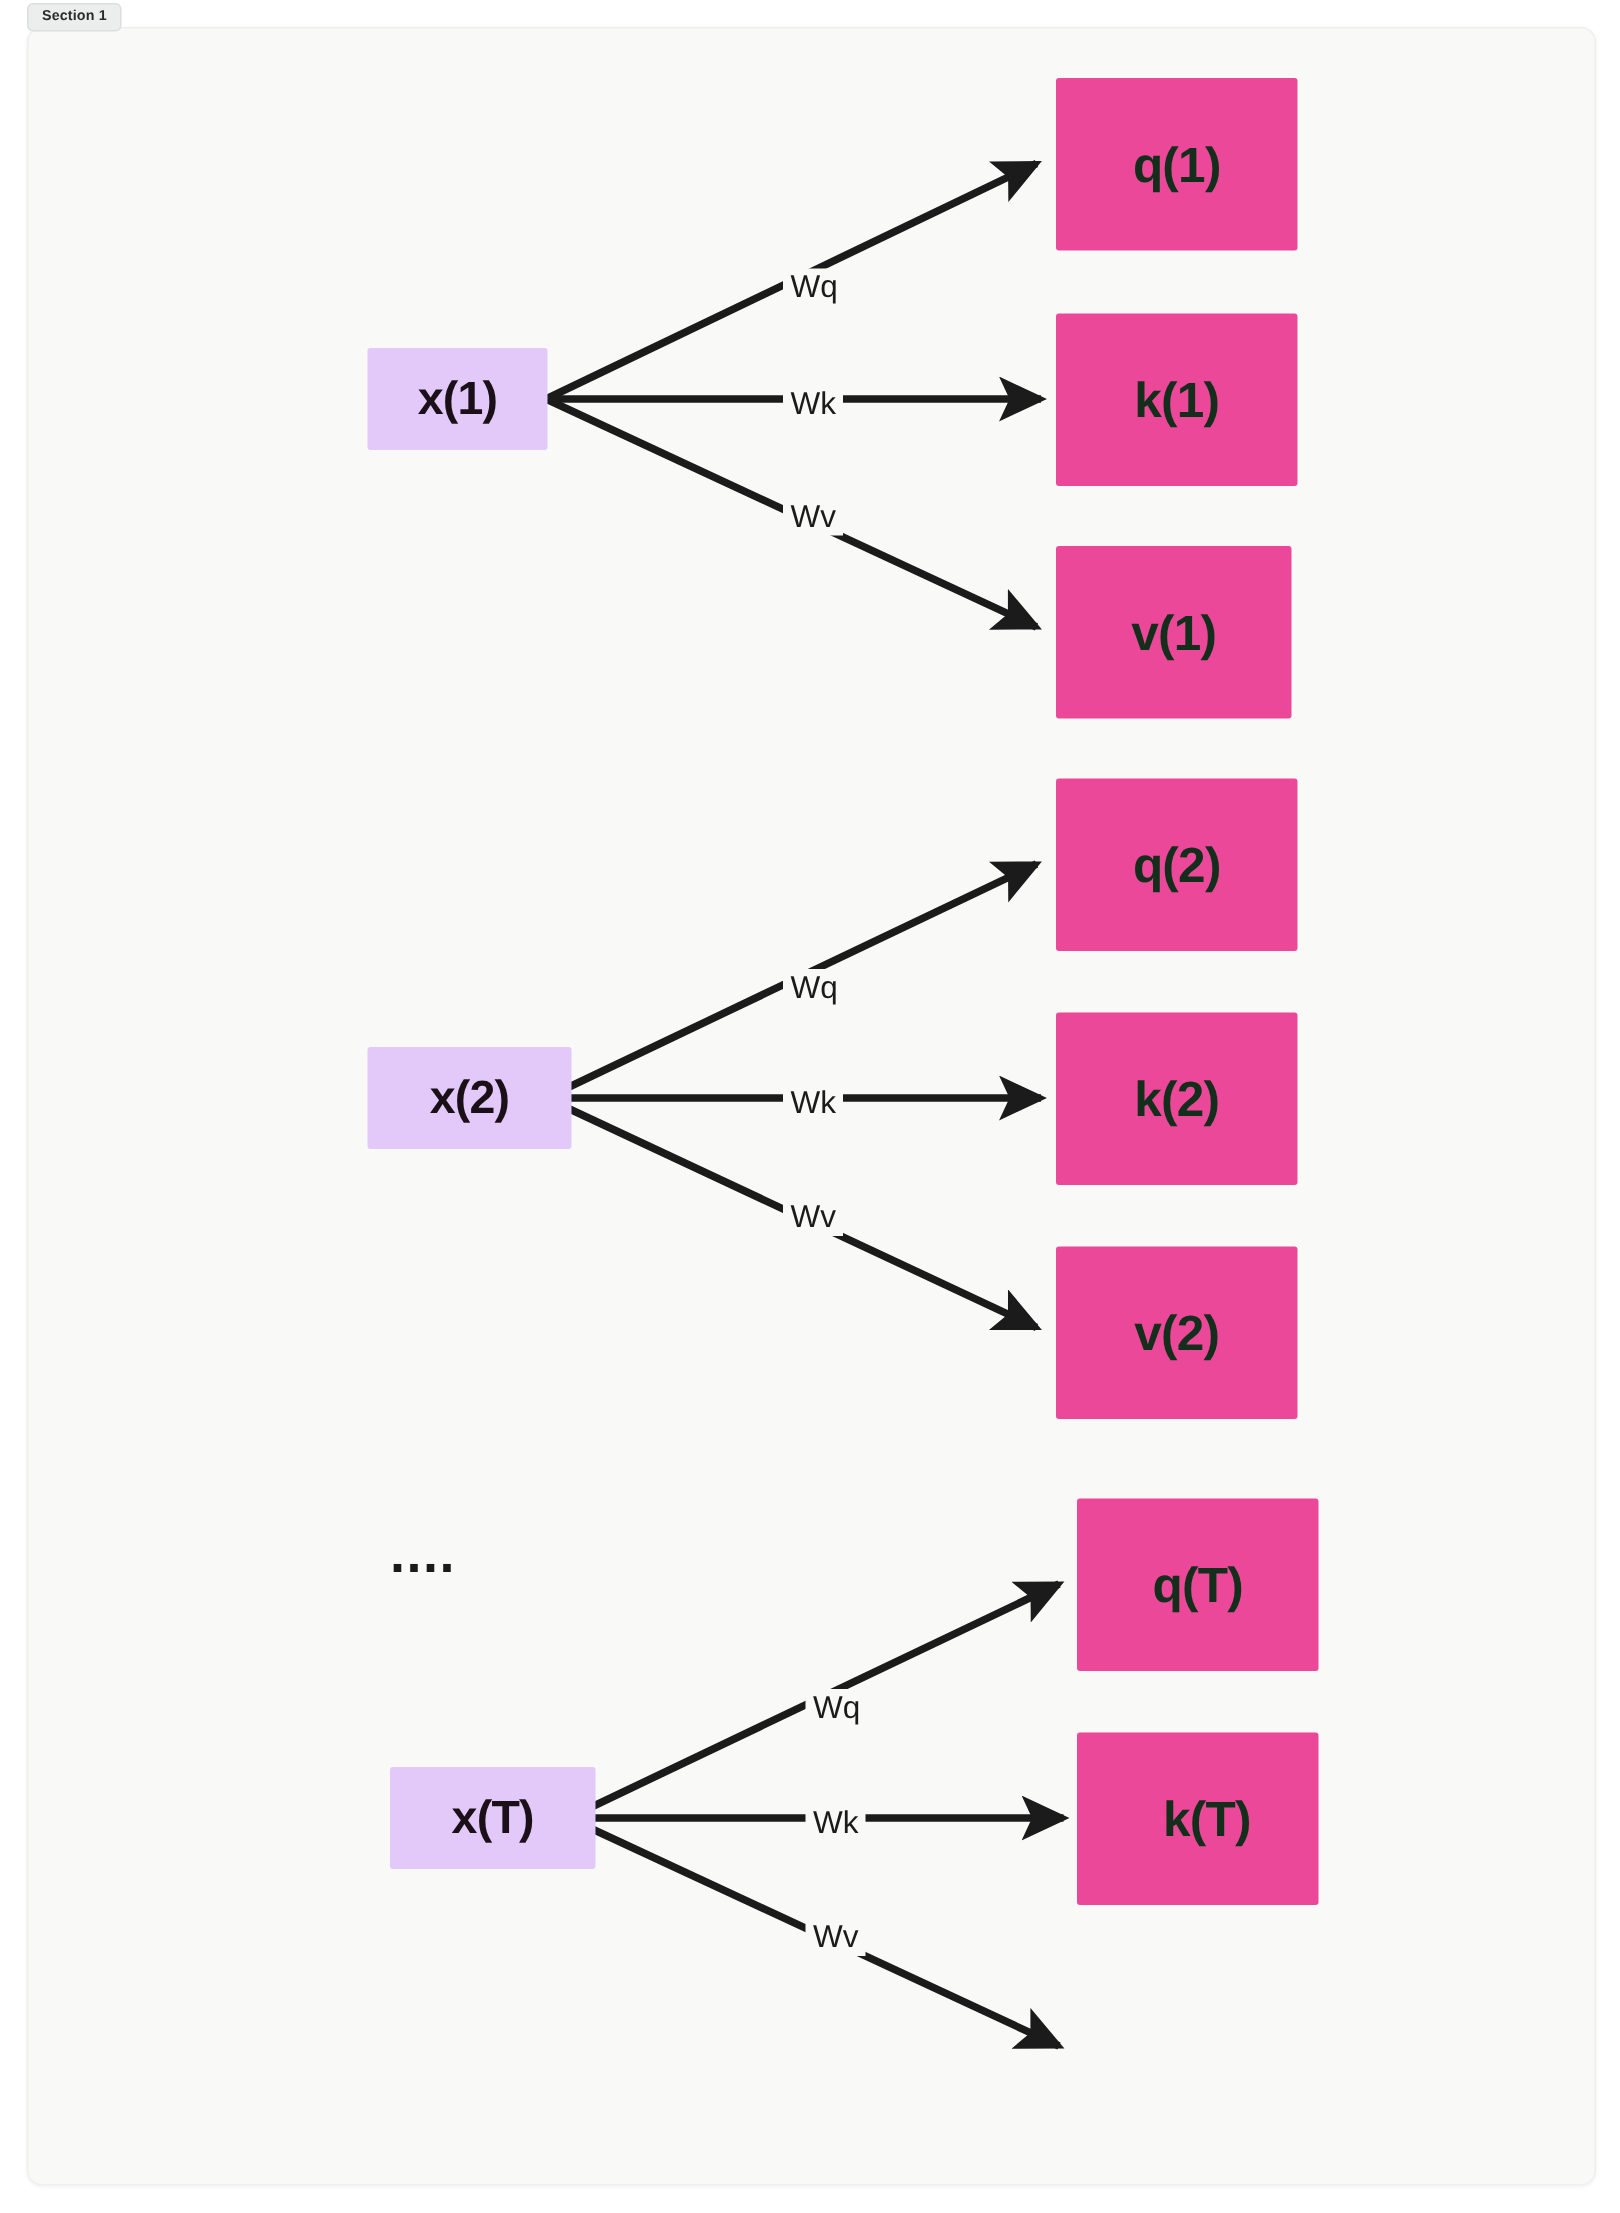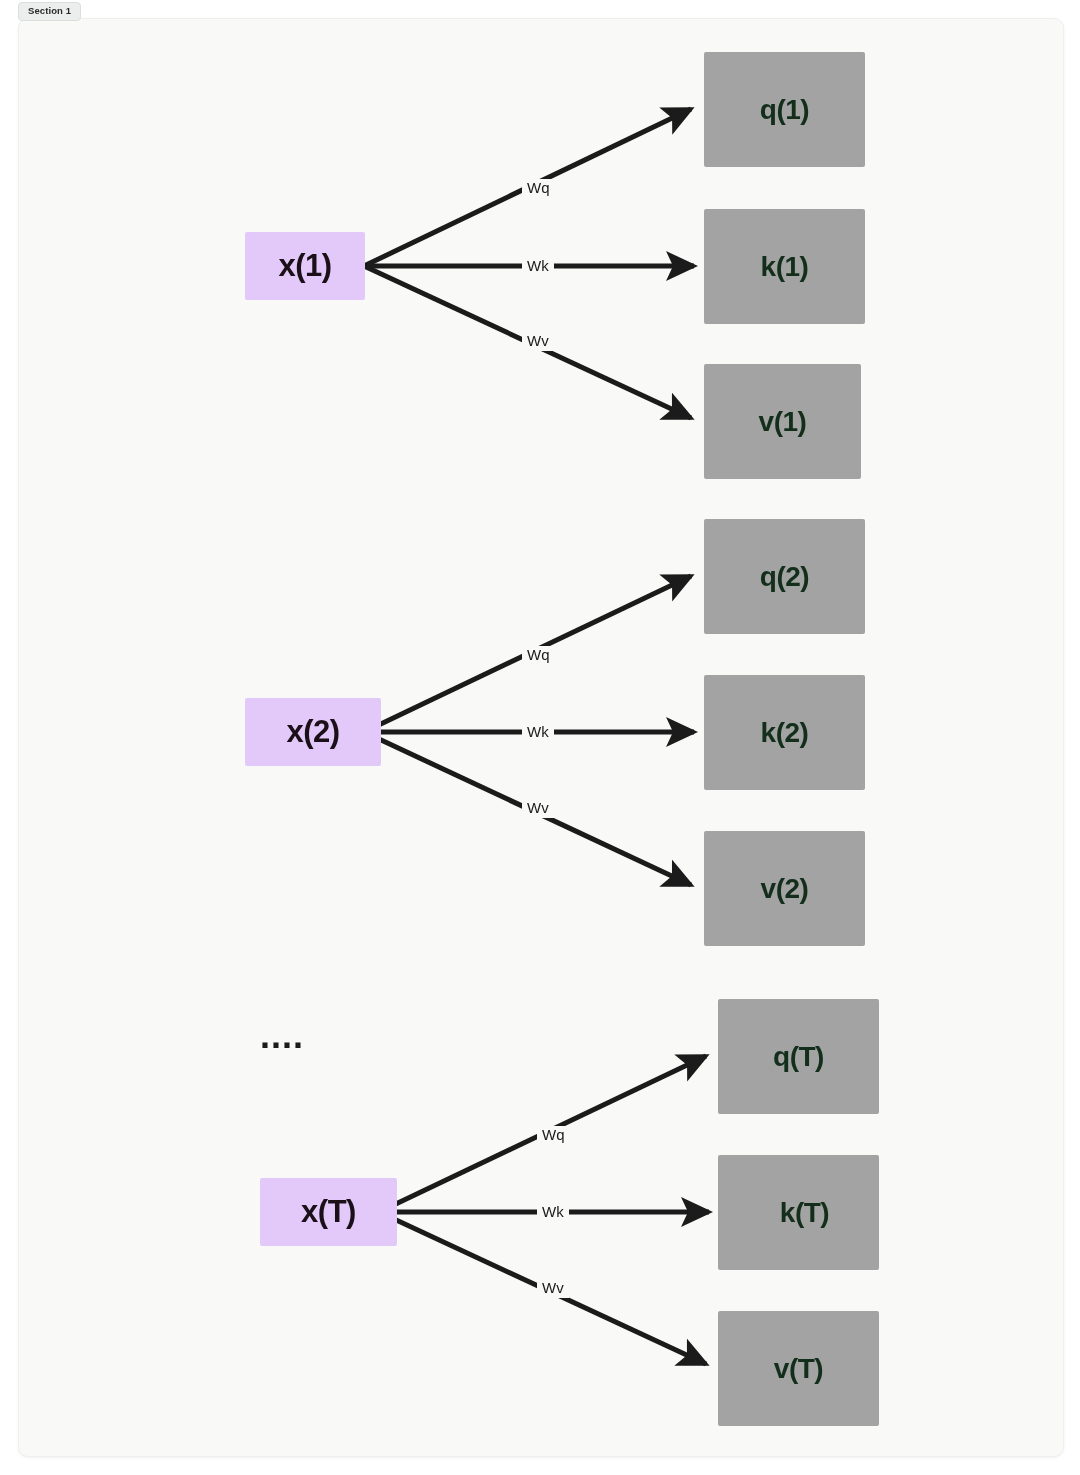--- a/index.html
+++ b/index.html
@@ -62,29 +62,29 @@
     letter-spacing: -0.5px;
     user-select: none;
   }
   .node.input {
     background: #e2c9fa;
     color: #1c1018;
     font-size: 31px;
     border-radius: 2px;
   }
   .node.output {
-    background: #a3a3a3;
+    background: #ec4899;
     color: #132f1c;
-    font-size: 28px;
+    font-size: 33px;
     border-radius: 2px;
   }
   
   .edge-label {
     position: absolute;
-    font-size: 15px;
+    font-size: 21px;
     font-weight: normal;
     color: #1b1b1b;
     background: #f9f9f8;
     padding: 1px 5px;
     line-height: 1.1;
     white-space: nowrap;
     user-select: none;
   }
   
   .ellipsis-dots {
@@ -170,21 +170,20 @@
       <div class="edge-label" style="left:503px; top:780px;">Wv</div>
 
       <div class="ellipsis-dots" style="left:241px; top:1010px;">....</div>
 
       <div class="node input" style="left:241px; top:1159px; width:137px; height:68px;">x(T)</div>
 
       <div class="node output" style="left:699px; top:980px; width:161px; height:115px;">q(T)</div>
 
       <div class="node output" style="left:699px; top:1136px; width:161px; height:115px;padding-left:12px;">k(T)</div>
 
-      <div class="node output" style="left:699px; top:1292px; width:161px; height:115px;">v(T)</div>
 
       <div class="edge-label" style="left:518px; top:1107px;">Wq</div>
 
       <div class="edge-label" style="left:518px; top:1184px;">Wk</div>
 
       <div class="edge-label" style="left:518px; top:1260px;">Wv</div>
 
     </div>
   </div>
 </div>

